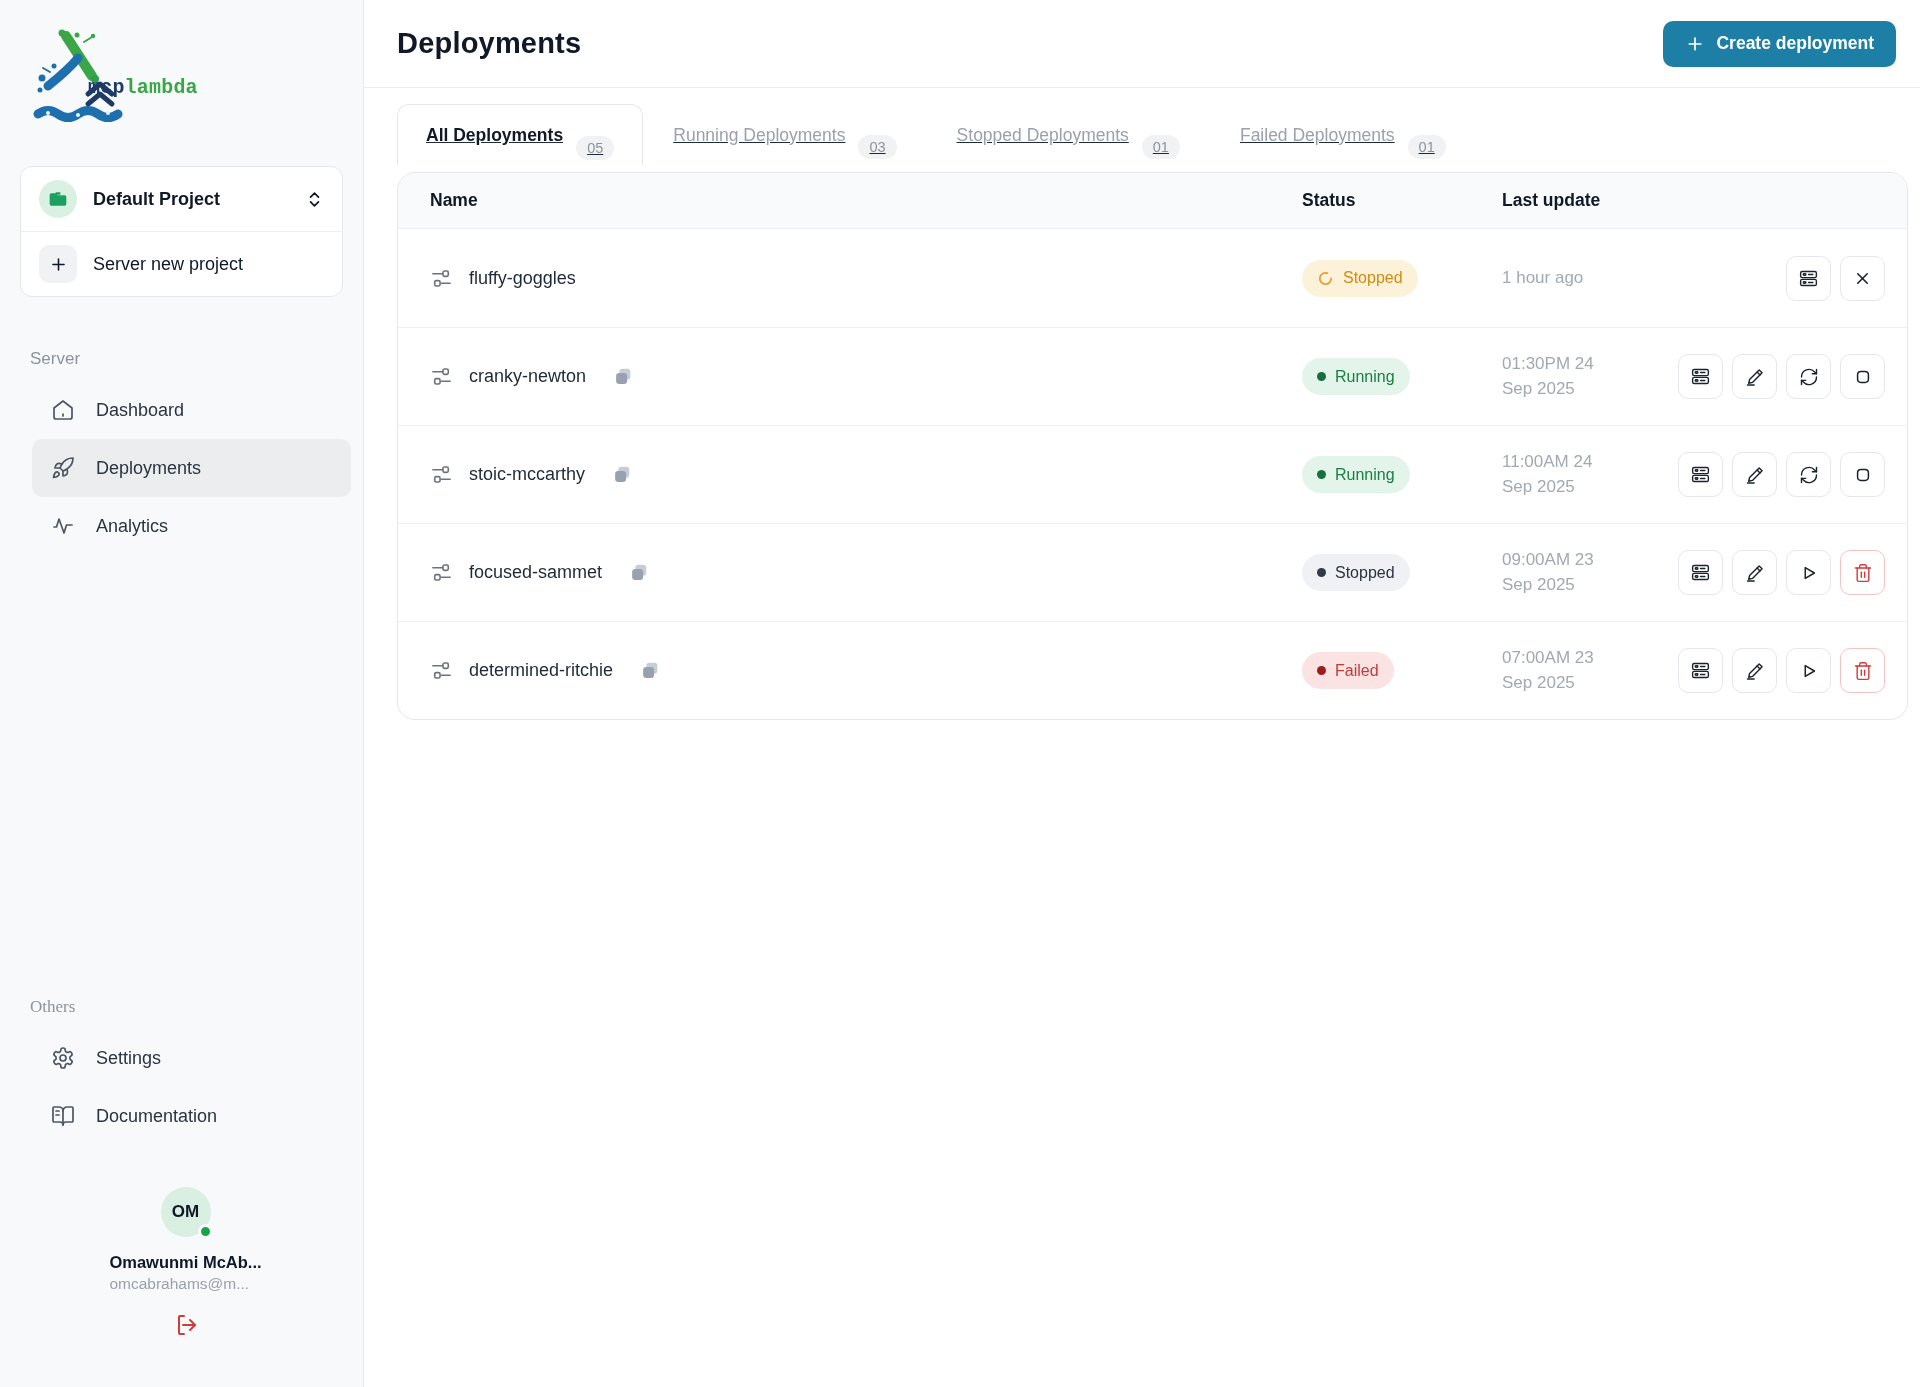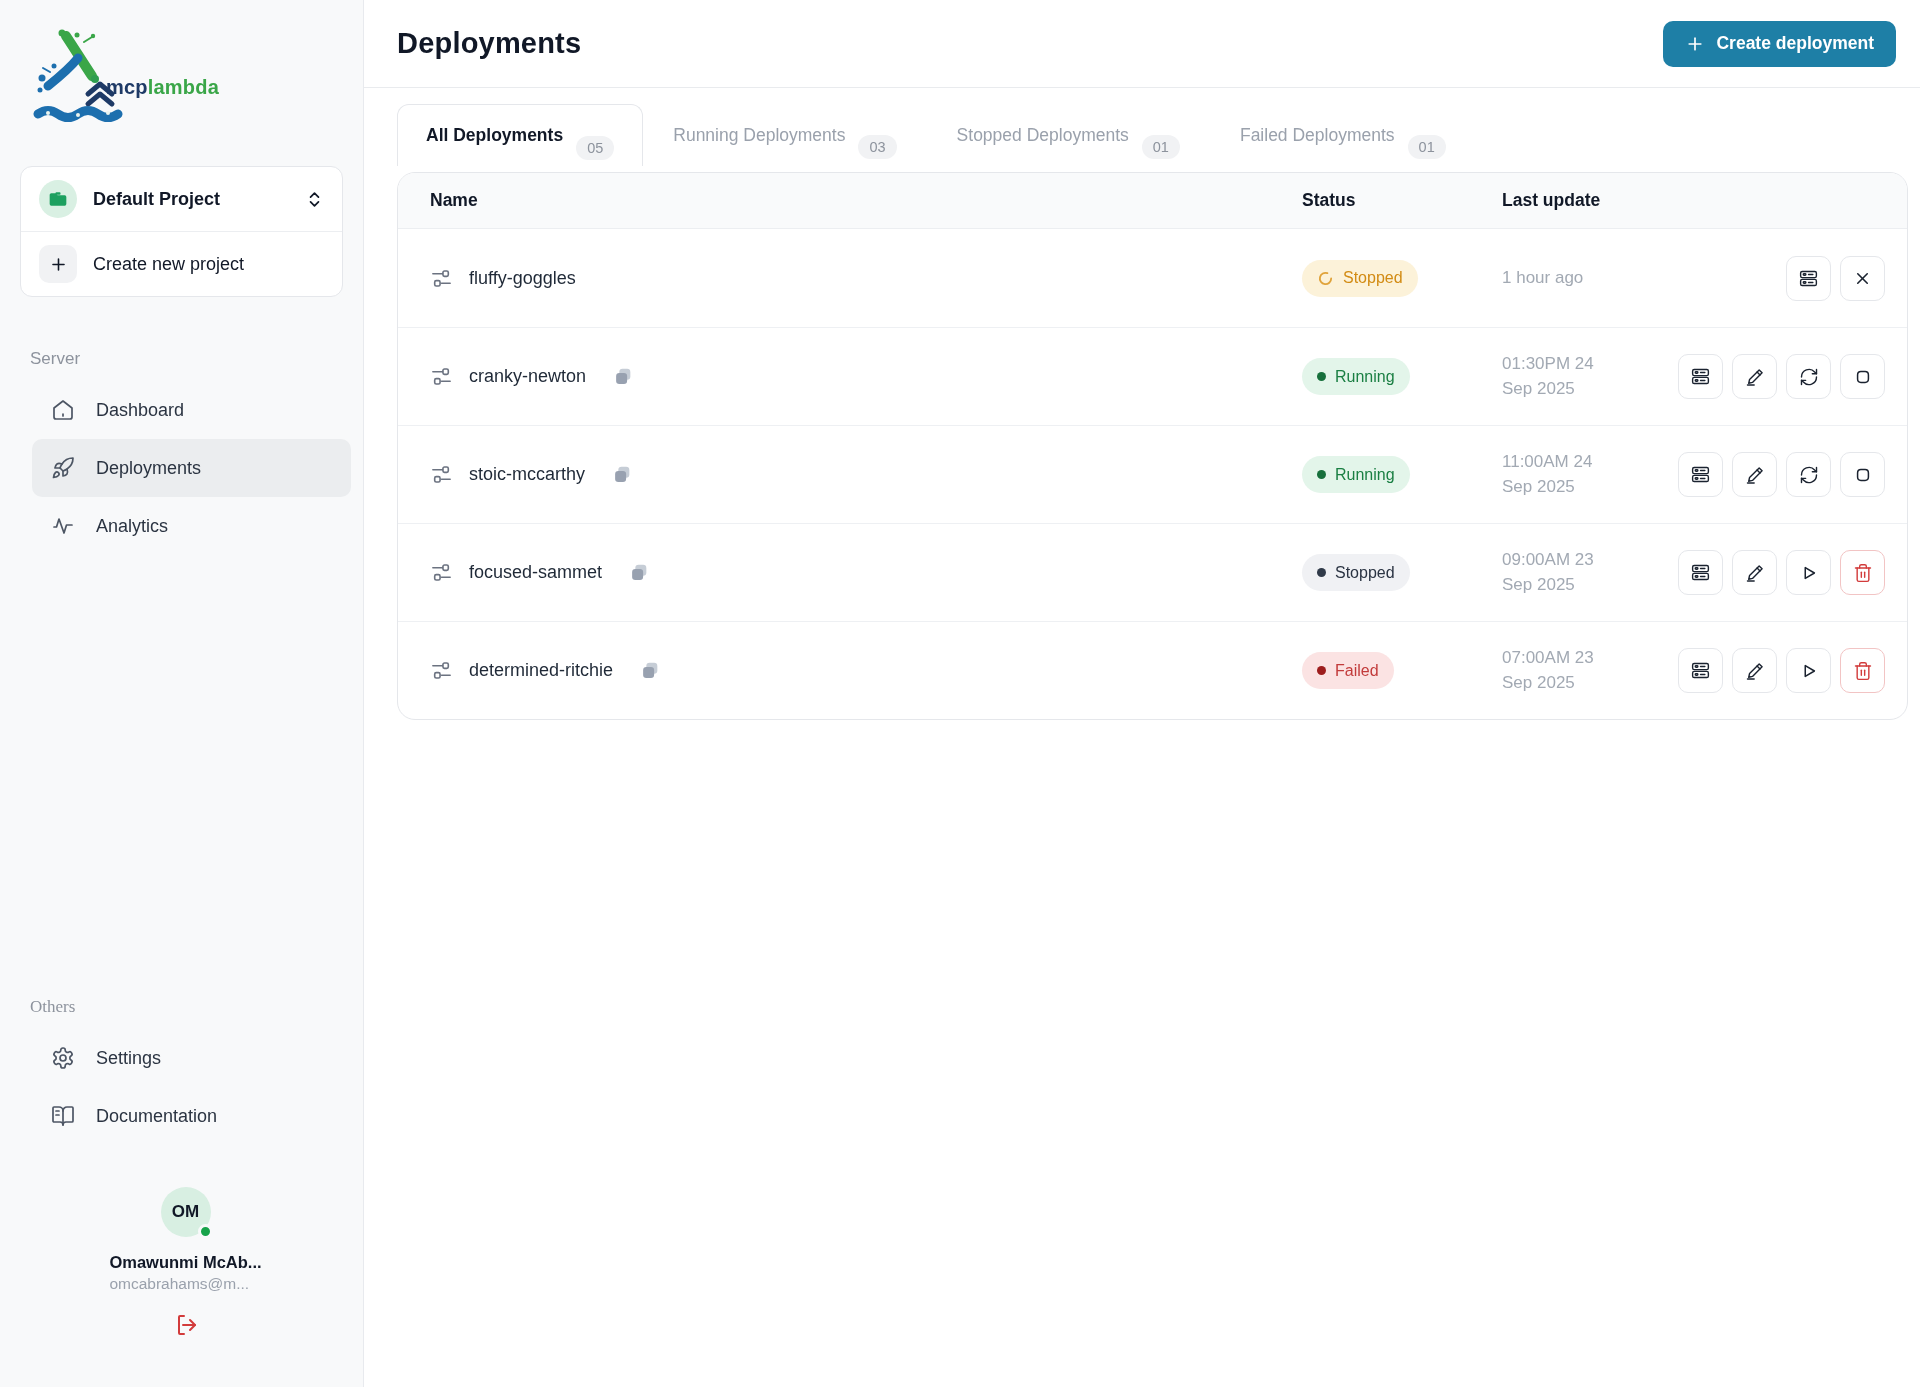--- a/index.html
+++ b/index.html
@@ -11,21 +11,21 @@
   }
   .app { display:flex; width:1920px; height:1387px; }
 
   
   .sidebar {
     width:364px; min-width:364px; height:100%;
     background:#f8f9fa; border-right:1px solid #e8eaee;
     display:flex; flex-direction:column;
   }
   .logo { position:relative; height:100px; margin:26px 0 0 32px; width:220px; }
-  .wordmark { position:absolute; left:74px; top:50px; font-size:20px; font-weight:700; letter-spacing:.2px; }
+  .wordmark { position:absolute; left:56px; top:50px; font-size:20px; font-weight:700; letter-spacing:.2px;font-family:Liberation Mono, monospace; }
   .wm-mcp { color:#1e3a66; }
   .wm-lambda { color:#3aa648; }
 
   .project-card {
     margin:40px 20px 0 20px; background:#fff;
     border:1px solid #e5e7eb; border-radius:12px; overflow:hidden;
   }
   .project-row, .create-row {
     display:flex; align-items:center; gap:16px; height:64px; padding:0 18px;
     cursor:pointer; font-size:18px; color:#111827;
@@ -76,21 +76,21 @@
     padding:0 24px 0 33px; border-bottom:1px solid #e9ebee;
   }
   .page-title { margin:0; font-size:29px; font-weight:700; color:#111827; letter-spacing:.2px; }
   .create-btn {
     display:flex; align-items:center; gap:11px; background:#1e7fa6; color:#fff;
     border:none; border-radius:10px; height:46px; padding:0 22px;
     font-size:17.5px; font-weight:700; font-family:inherit; cursor:pointer;
   }
 
   .content { padding:16px 12px 0 33px; }
-  .tabs { display:flex; align-items:stretch; height:62px; margin-bottom:6px; }
+  .tabs { display:flex; align-items:stretch; height:62px; margin-bottom:6px;text-decoration:underline; }
   .tab {
     display:flex; align-items:center; gap:13px; padding:0 30px;
     font-size:17.5px; color:#9aa1ac; cursor:pointer; white-space:nowrap;
   }
   .tab.active {
     background:#fff; border:1px solid #e5e7eb; border-bottom:none;
     border-radius:12px 12px 0 0; color:#111827; font-weight:700; padding:0 28px;
   }
   .tab-badge {
     background:#f1f2f4; color:#8d939d; border-radius:999px;
@@ -183,21 +183,21 @@
         </span>
       </div>
       <div class="card-divider"></div>
       <div class="create-row">
         <span class="plus-box">
           <svg width="19" height="19" viewBox="0 0 24 24" fill="none" stroke="#111827" stroke-width="2" stroke-linecap="round">
             <path d="M12 5v14"></path>
               <path d="M5 12h14"></path>
           </svg>
         </span>
-        <span>Create new project</span>
+        <span>Server new project</span>
       </div>
     </div>
 
     <div class="section-label">Server</div>
 
     <nav class="nav">
       <div class="nav-item">
         <span class="nav-icon">
           <svg width="24" height="24" viewBox="0 0 24 24" fill="none" stroke="#4d5664" stroke-width="1.7" stroke-linecap="round" stroke-linejoin="round">
             <path d="m3 10 9-7 9 7v9a2 2 0 0 1-2 2H5a2 2 0 0 1-2-2z"></path>

